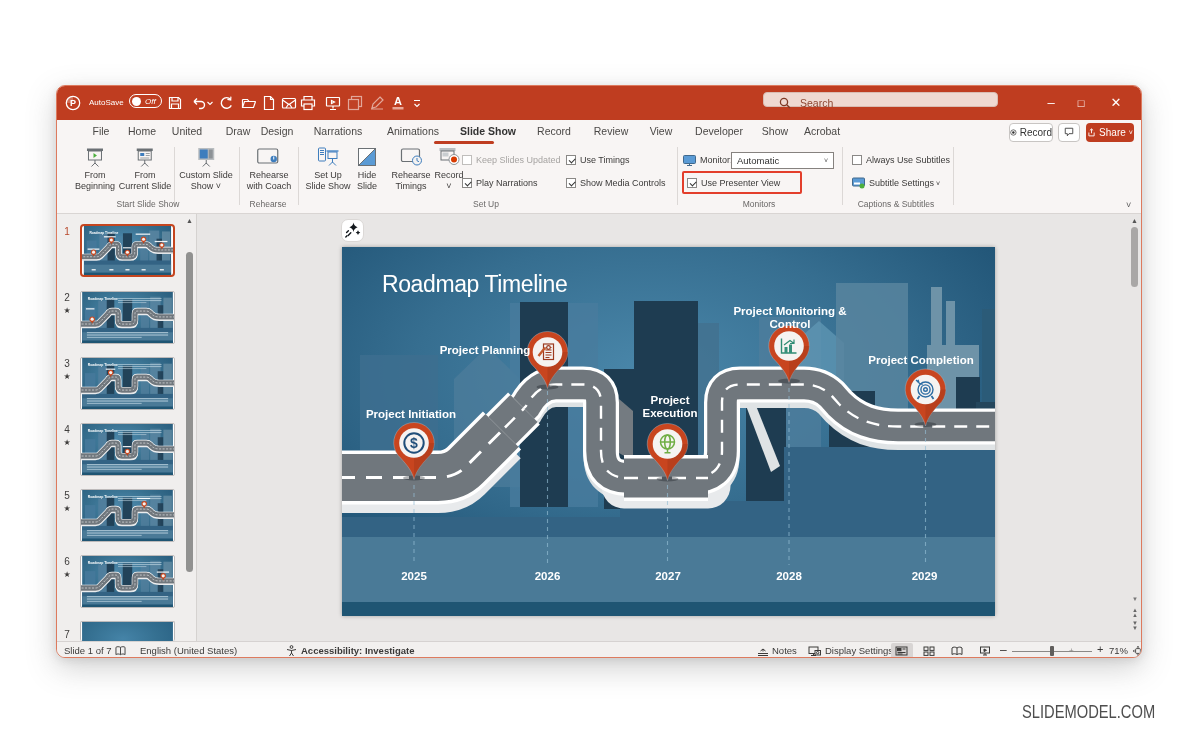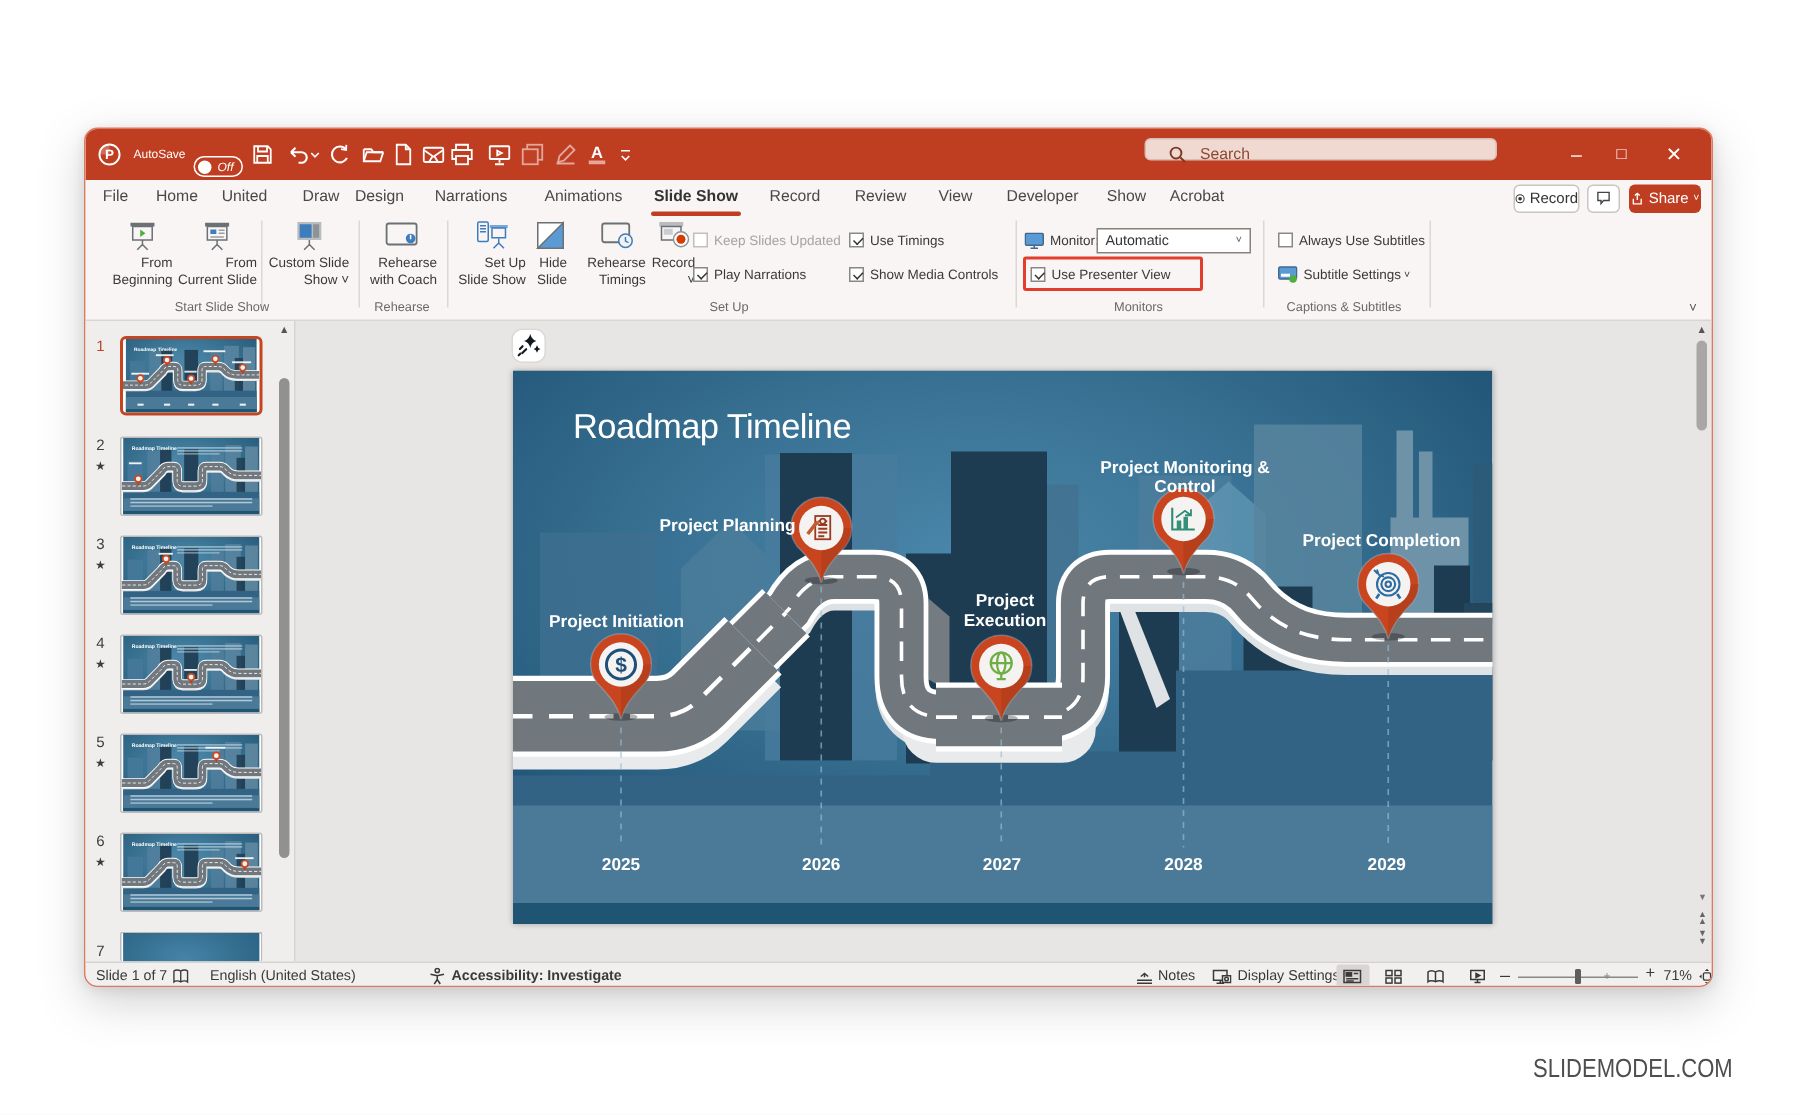--- a/index.html
+++ b/index.html
@@ -8,40 +8,40 @@
   #brand { position:absolute; left:1022px; top:702px; font-size:17.5px; color:#4e4e4e; transform:scaleX(0.84); transform-origin:0 0; white-space:nowrap; }
   #win { position:absolute; left:56px; top:85px; width:1086px; height:573px; border-radius:9px;
          border:1px solid #DD7A5E; background:#F8F5F4; overflow:hidden;
          box-shadow:0 10px 30px rgba(90,90,90,.28), 0 2px 8px rgba(120,120,120,.18); }
   .abs { position:absolute; }
   
   #titlebar { position:absolute; left:0; top:0; width:100%; height:34px; background:#BF3D20; color:#fff; }
   #titlebar svg { display:block; }
   .tbicon { position:absolute; top:9px; width:16px; height:16px; }
   #autosave-label { position:absolute; left:32px; top:11.5px; font-size:8px; color:#fff; }
-  #autosave-pill { position:absolute; left:72px; top:18px; width:33px; height:14px; border:1px solid #fff; border-radius:7px;font-style:italic; }
+  #autosave-pill { position:absolute; left:72px; top:8px; width:33px; height:14px; border:1px solid #fff; border-radius:7px;font-style:italic; }
   #autosave-pill .knob { position:absolute; left:2px; top:1.5px; width:9px; height:9px; background:#fff; border-radius:50%; }
   #autosave-pill .off { position:absolute; left:15px; top:2px; font-size:8px; color:#fff; }
   #doctitle { position:absolute; left:378px; top:11px; font-size:9.5px; color:#fff; white-space:nowrap; }
   #searchbox { position:absolute; left:706px; top:6px; width:235px; height:15px; background:#EFD9D1; border-radius:4px; border:1px solid #D9BCB2; }
   #searchbox .mag { position:absolute; left:15px; top:4px; width:12px; height:12px; }
   #searchbox .stext { position:absolute; left:36px; top:4px; font-size:10.5px; color:#8E4630; }
   .winbtn { position:absolute; top:0; width:32px; height:34px; color:#fff; font-size:13px; text-align:center; line-height:34px; }
   
   #tabrow { position:absolute; left:0; top:34px; width:100%; height:24px; background:#F8F5F4; }
-  .tab { position:absolute; top:5px; font-size:10.5px; color:#4a4846; white-space:nowrap; transform:translateX(-50%); }
+  .tab { position:absolute; top:5px; font-size:10.5px; color:#4a4846; white-space:nowrap; transform:translateX(-50%);margin-left:24px; }
   .tab.sel { color:#333; font-weight:bold; }
   #tabul { position:absolute; left:377px; top:21px; width:60px; height:3px; background:#BF3D20; border-radius:2px; }
   .pillbtn { position:absolute; top:2.5px; height:19px; border:1px solid #C8C5C3; border-radius:4px; background:#fff;
              font-size:10px; color:#333; display:flex; align-items:center; justify-content:center; gap:3px; }
   #sharebtn { position:absolute; top:2.5px; height:19px; left:1029px; width:48px; background:#BF3D20; border:none; border-radius:4px;
               color:#fff; font-size:10px; display:flex; align-items:center; justify-content:center; gap:3px; }
   
   #ribbon { position:absolute; left:0; top:58px; width:100%; height:70px; background:#F8F5F4; border-bottom:1px solid #D9D5D3; }
-  .rbtn { position:absolute; top:2px; text-align:right; transform:translateX(-50%); }
+  .rbtn { position:absolute; top:2px; text-align:center; transform:translateX(-50%); }
   .rbtn svg { display:block; margin:0 auto; }
   .rlabel { font-size:9px; color:#3c3a39; line-height:10.5px; margin-top:2px; white-space:nowrap; }
   .rdiv { position:absolute; top:3px; width:1px; height:58px; background:#DCD8D6; }
   .glabel { position:absolute; top:55px; font-size:8.5px; color:#6a6867; transform:translateX(-50%); white-space:nowrap; }
   .cbrow { position:absolute; height:12px; font-size:9px; color:#3b3a39; display:flex; align-items:center; gap:4px; white-space:nowrap; }
   .cb { width:10px; height:10px; border:1px solid #8a8886; background:#fff; position:relative; flex:none; }
   .cb.ck:before { content:""; position:absolute; left:1.5px; top:2px; width:5px; height:2.5px; border-left:1.5px solid #333; border-bottom:1.5px solid #333; transform:rotate(-45deg); }
   
   #contentarea { position:absolute; left:0; top:128px; width:100%; height:427px; background:#E8E6E5; }
   #panel { position:absolute; left:0; top:0; width:140px; height:427px; background:#F0EEED; border-right:1px solid #D5D2D0; }

